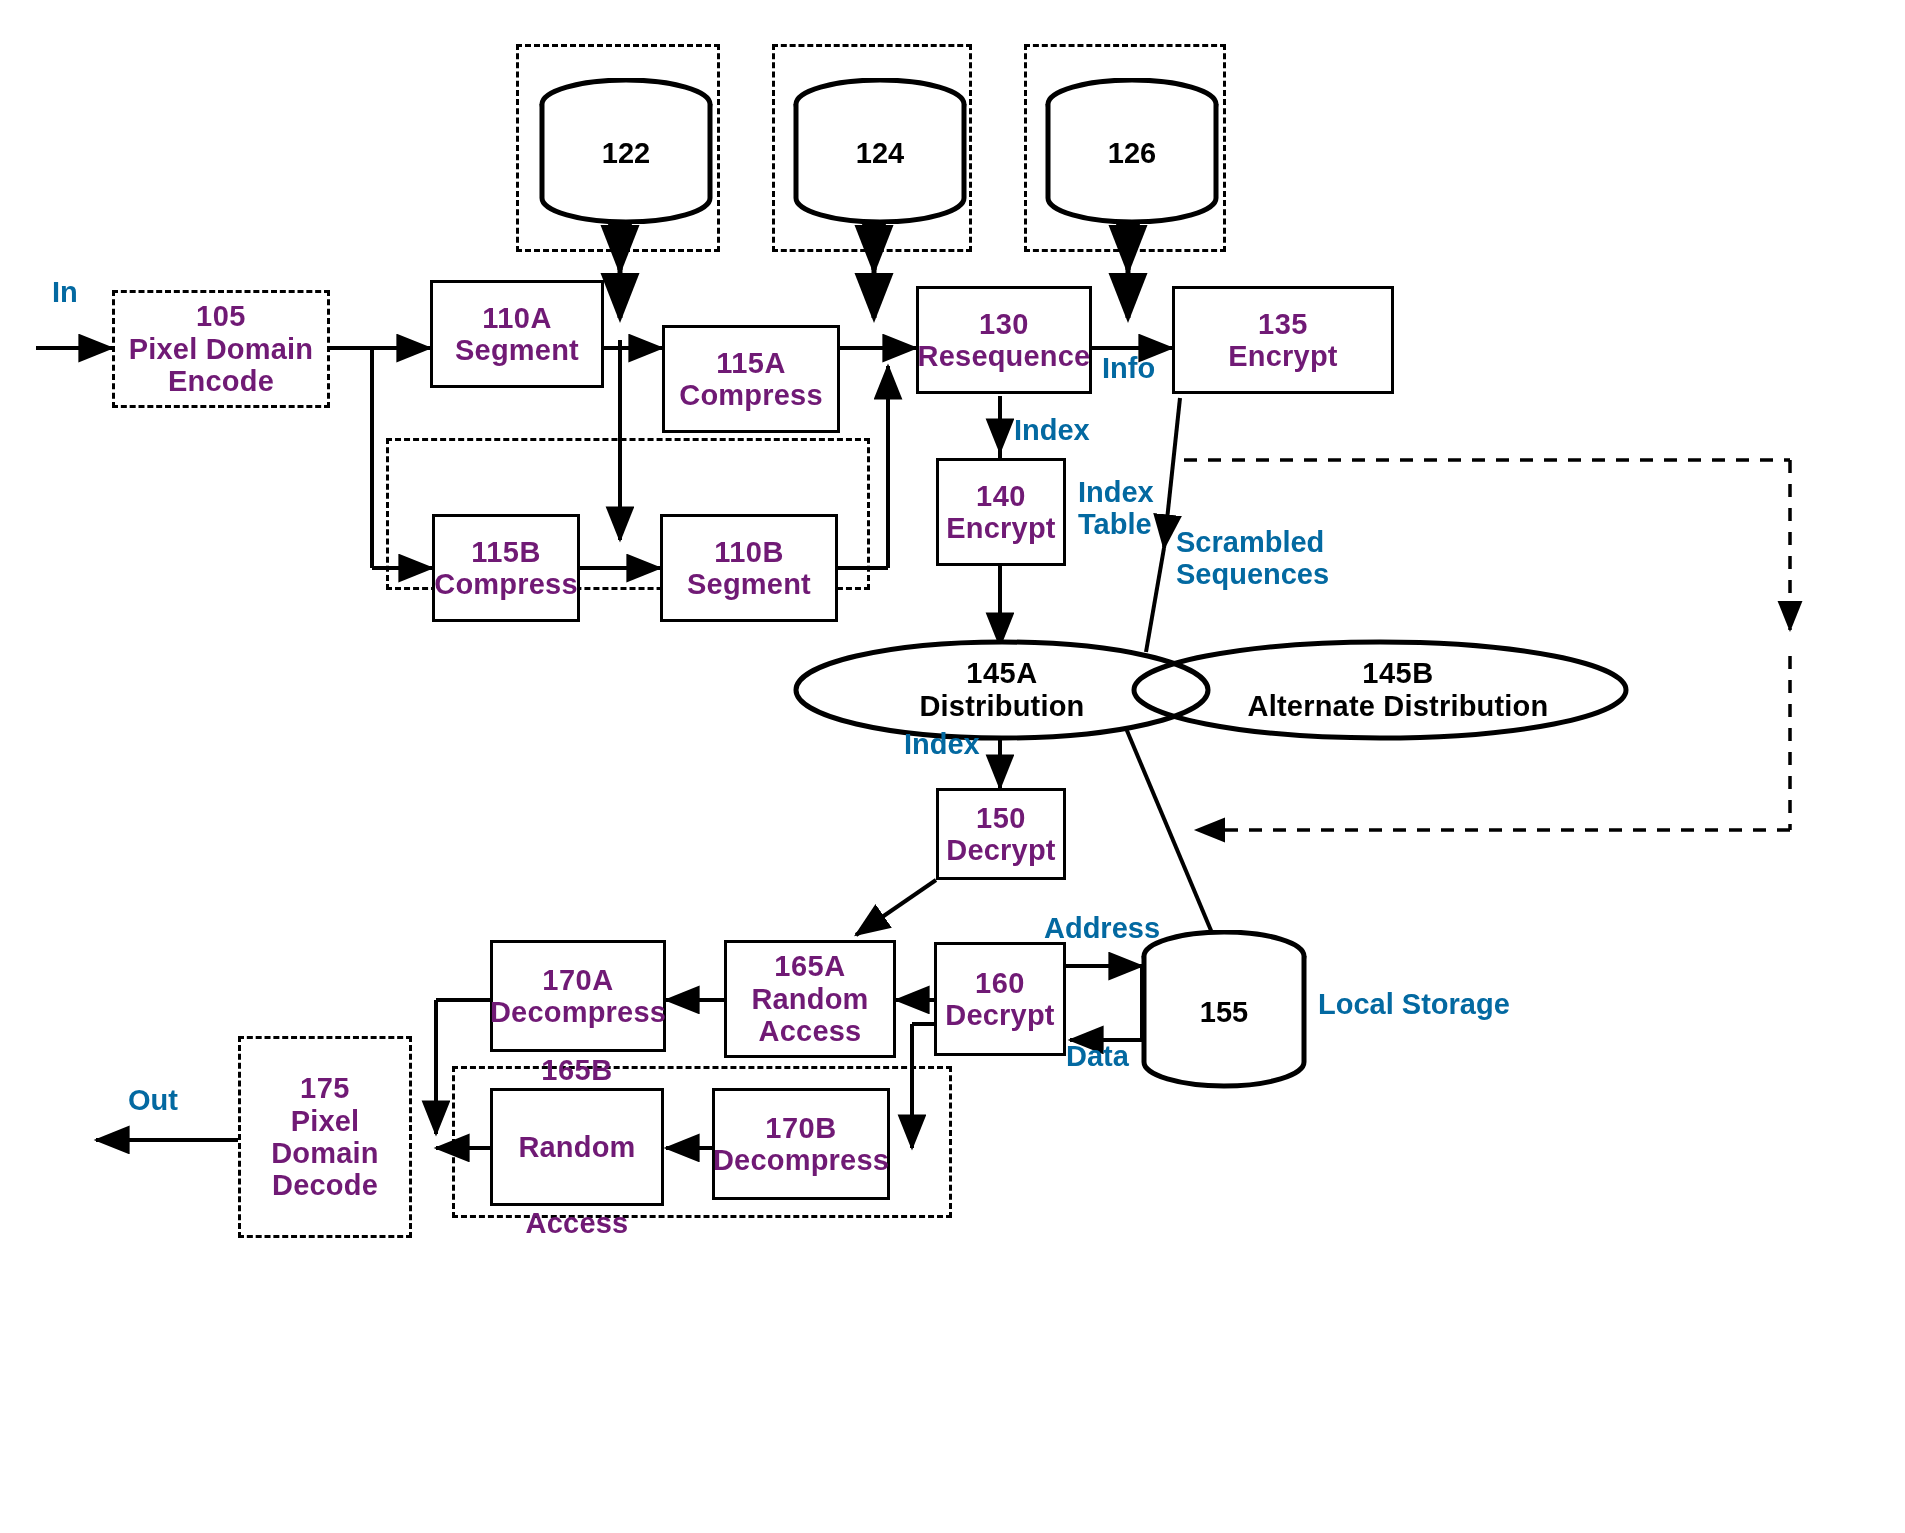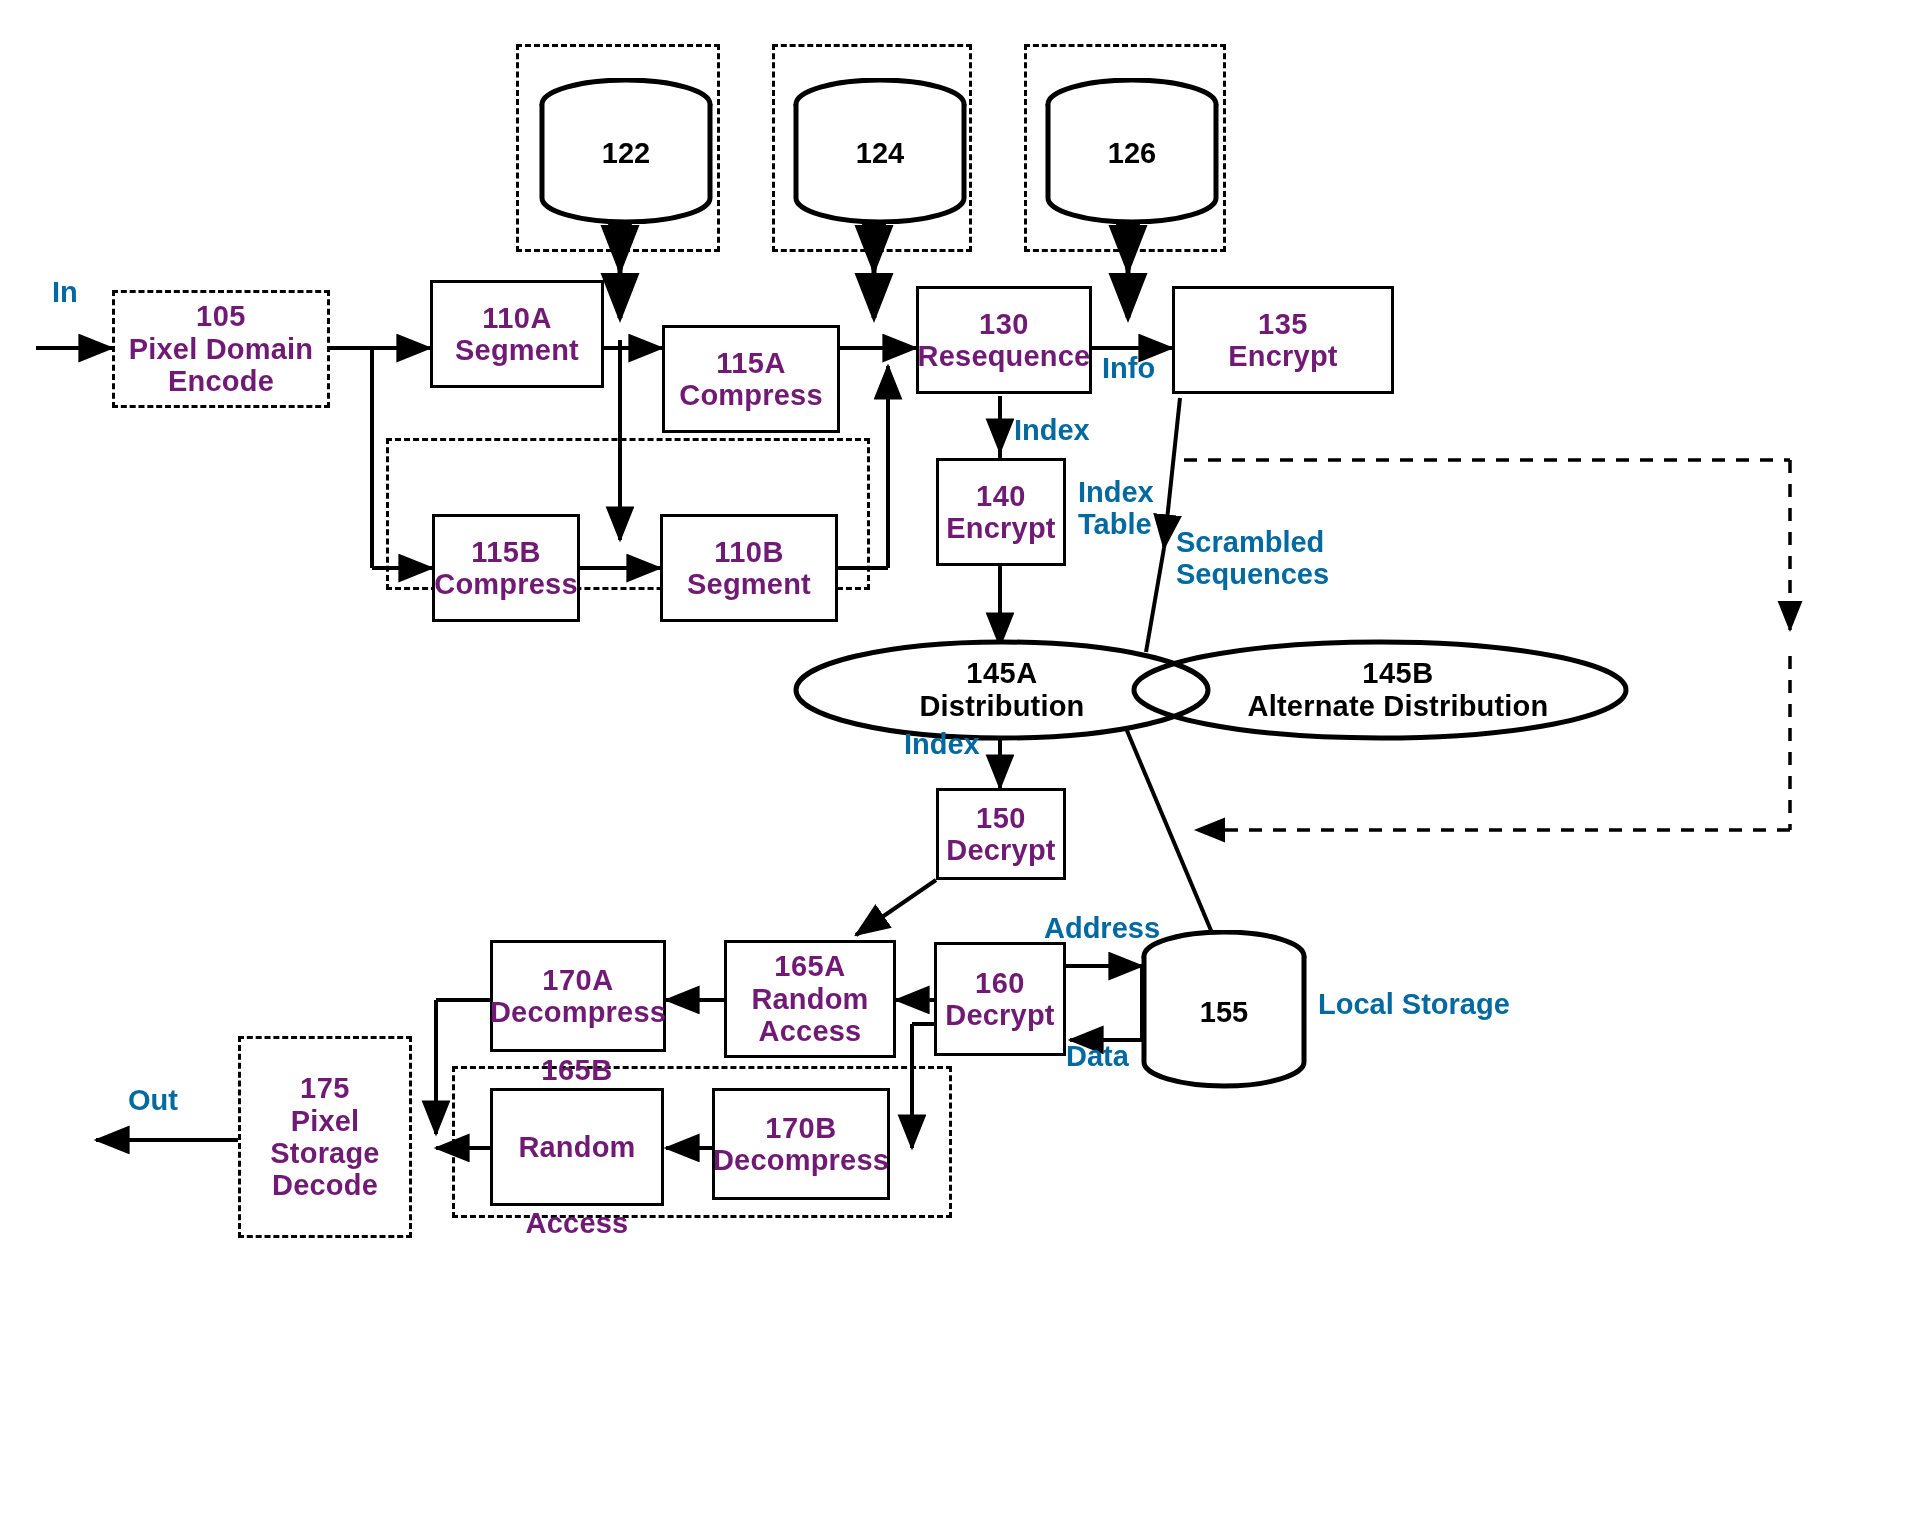--- a/index.html
+++ b/index.html
@@ -249,21 +249,21 @@
   </div>
 
   <div class="node solidbox" style="left:712px;top:1088px;width:178px;height:112px;">
     <div class="num">170B</div>
     <div class="lbl">Decompress</div>
   </div>
 
   <div class="node dashbox" style="left:238px;top:1036px;width:174px;height:202px;">
     <div class="num">175</div>
     <div class="lbl">Pixel</div>
-    <div class="lbl">Storage</div>
+    <div class="lbl">Domain</div>
     <div class="lbl">Decode</div>
   </div>
 
   <div class="freetext" style="left:52px;top:276px;">In</div>
   <div class="freetext" style="left:128px;top:1084px;">Out</div>
 
   <div class="freetext" style="left:1014px;top:414px;">Index</div>
   <div class="freetext" style="left:1102px;top:352px;">Info</div>
 
   <div class="freetext ftc" style="left:1078px;top:476px;">Index</div>

